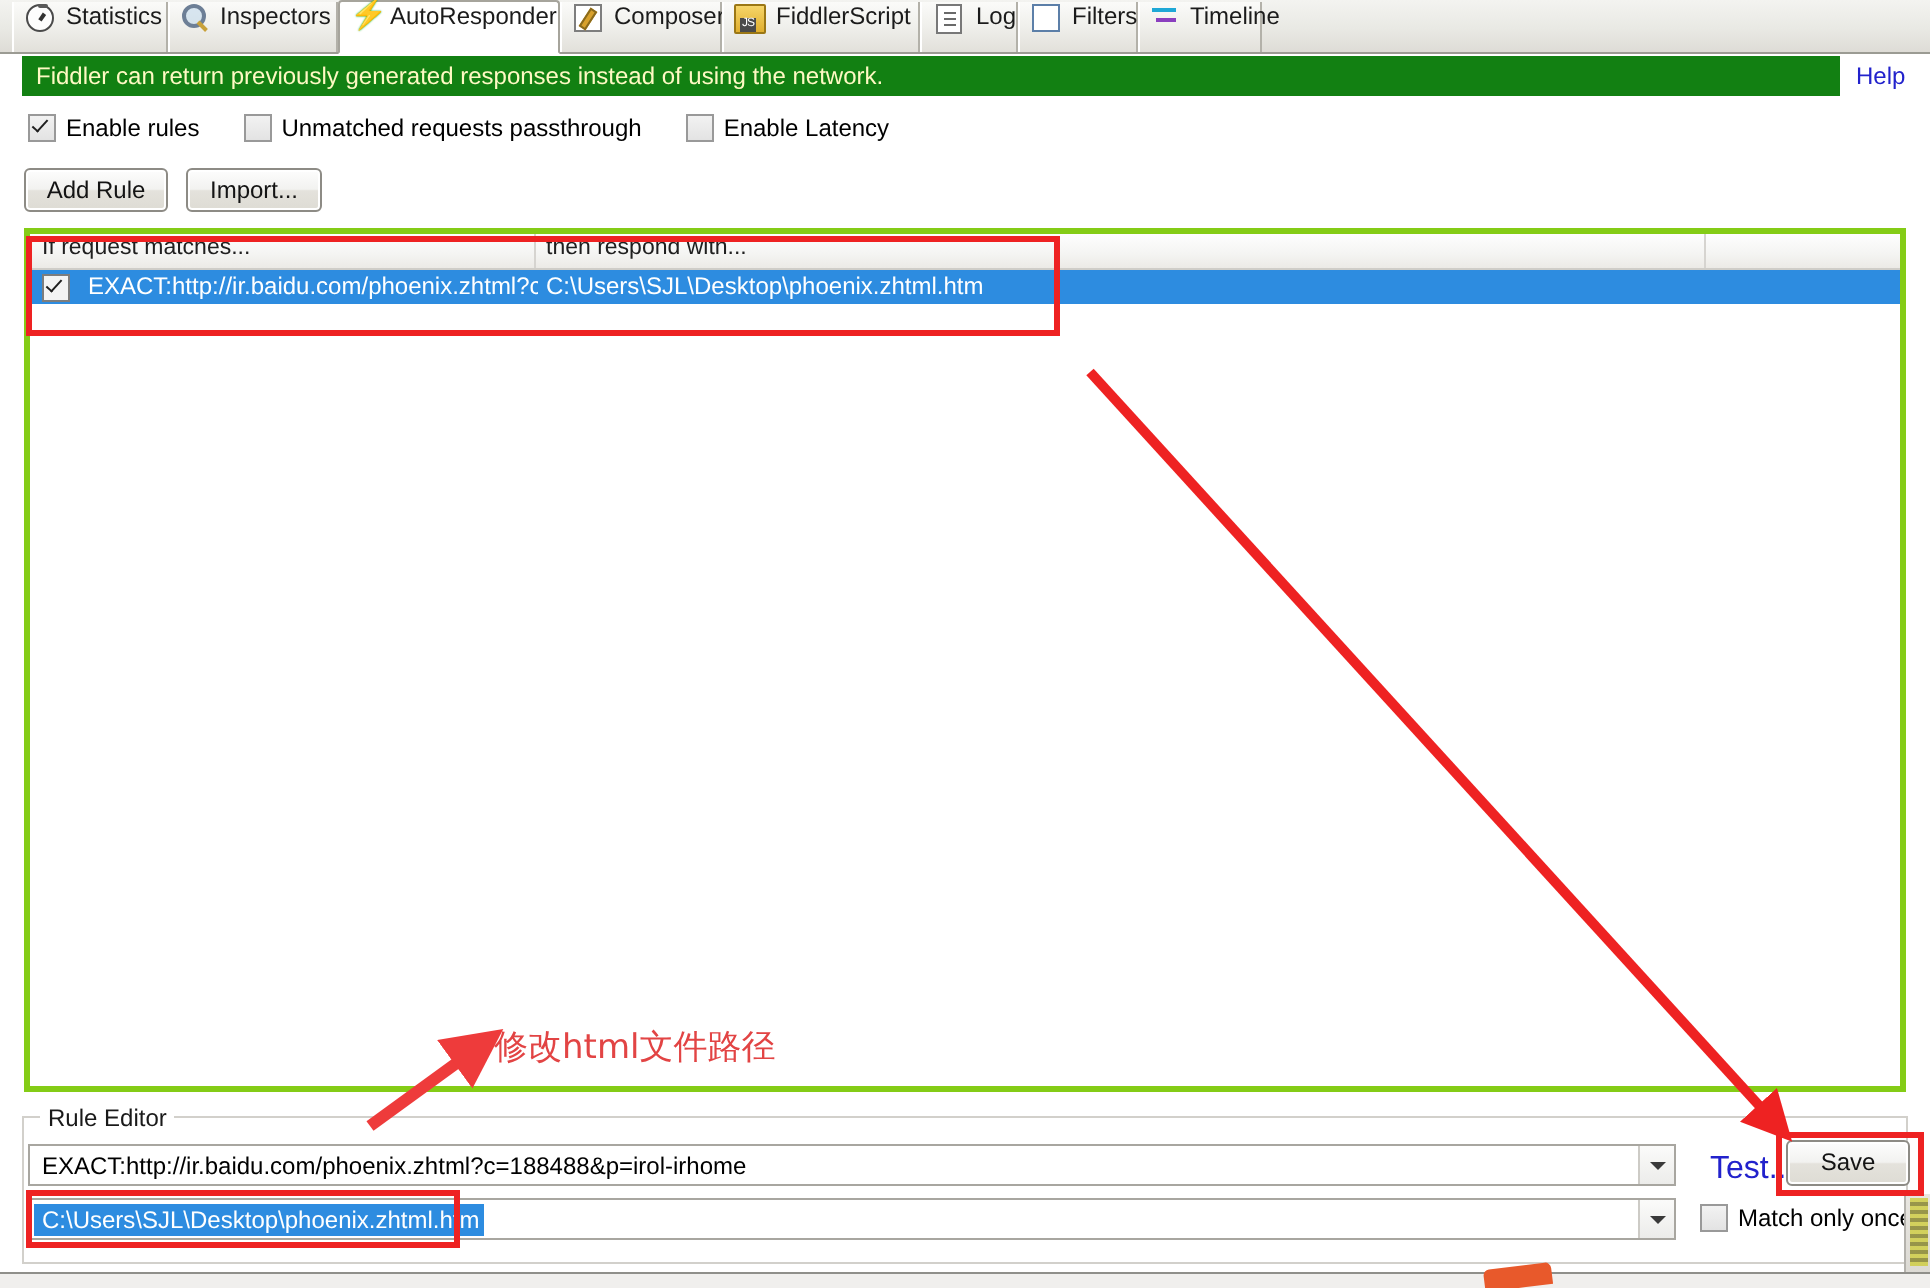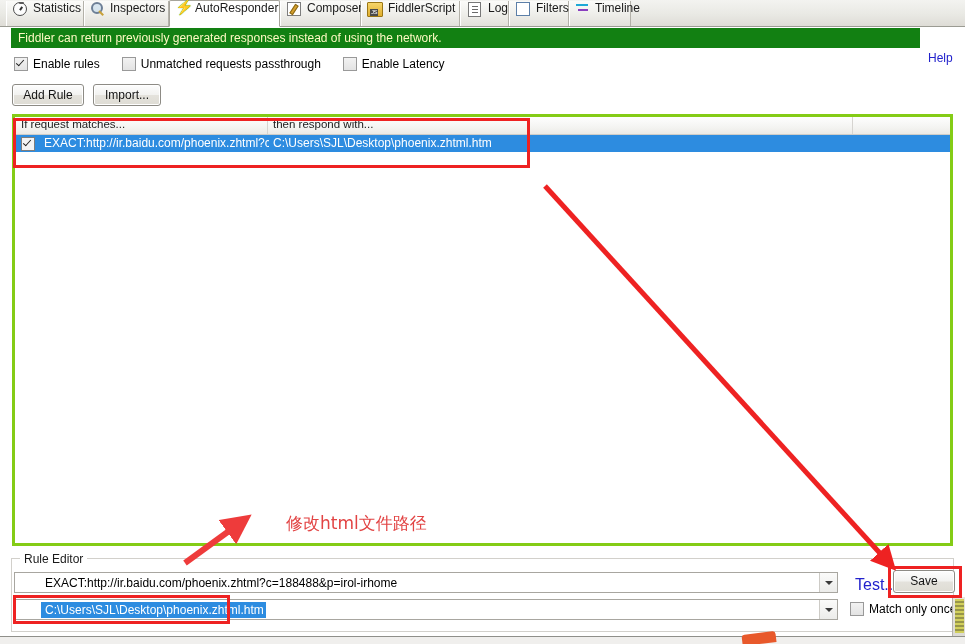--- a/index.html
+++ b/index.html
@@ -140,21 +140,20 @@
     color: #fef9c3;
     font-size: 12px;
     display: flex; align-items: center;
     padding-left: 7px;
     box-sizing: border-box;
   }
   #help-link {
     position: absolute; left: 928px; top: 31px;
     font-size: 12px; color: #2222cc;
     cursor: pointer;
-    margin-top: 20px;
   }
 
   
   #optionrow {
     position: absolute; left: 14px; top: 55px;
     height: 18px;
     display: flex; align-items: center;
   }
   .cbwrap { display: flex; align-items: center; margin-right: 22px; cursor: default; }
   .cbox {
@@ -255,21 +254,21 @@
     padding: 0 4px;
     font-size: 12px; color: #1a1a1a;
   }
   .combo {
     position: absolute;
     height: 21px;
     background: #ffffff;
     border: 1px solid #a8a6a0;
     box-sizing: border-box;
     font-size: 12px;
-    display: flex; align-items: center; padding-left: 24px;
+    display: flex; align-items: center;
   }
   .combo .ctext {
     padding-left: 6px;
     white-space: nowrap;
     overflow: hidden;
     flex: 1 1 auto;
   }
   .combo .ctext.sel {
     background: #2d8ce0; color: #ffffff;
     display: inline-block; flex: 0 0 auto;
@@ -327,21 +326,20 @@
     border-radius: 3px 3px 0 0;
     transform: rotate(-7deg);
   }
 
   
   #anno-cn {
     position: absolute; left: 247px; top: 512px;
     font-size: 17px; color: #e24444;
     white-space: nowrap;
     font-family: "DejaVu Sans", sans-serif;
-    margin-left: 39px;
   }
   .redbox {
     position: absolute;
     border: 3px solid #ee2222;
     box-sizing: border-box;
     pointer-events: none;
   }
   #redbox-list   { left: 13px;  top: 118px; width: 517px; height: 50px; }
   #redbox-resp   { left: 13px;  top: 595px; width: 217px; height: 29px; }
   #redbox-save   { left: 888px; top: 566px; width: 74px; height: 32px; }

